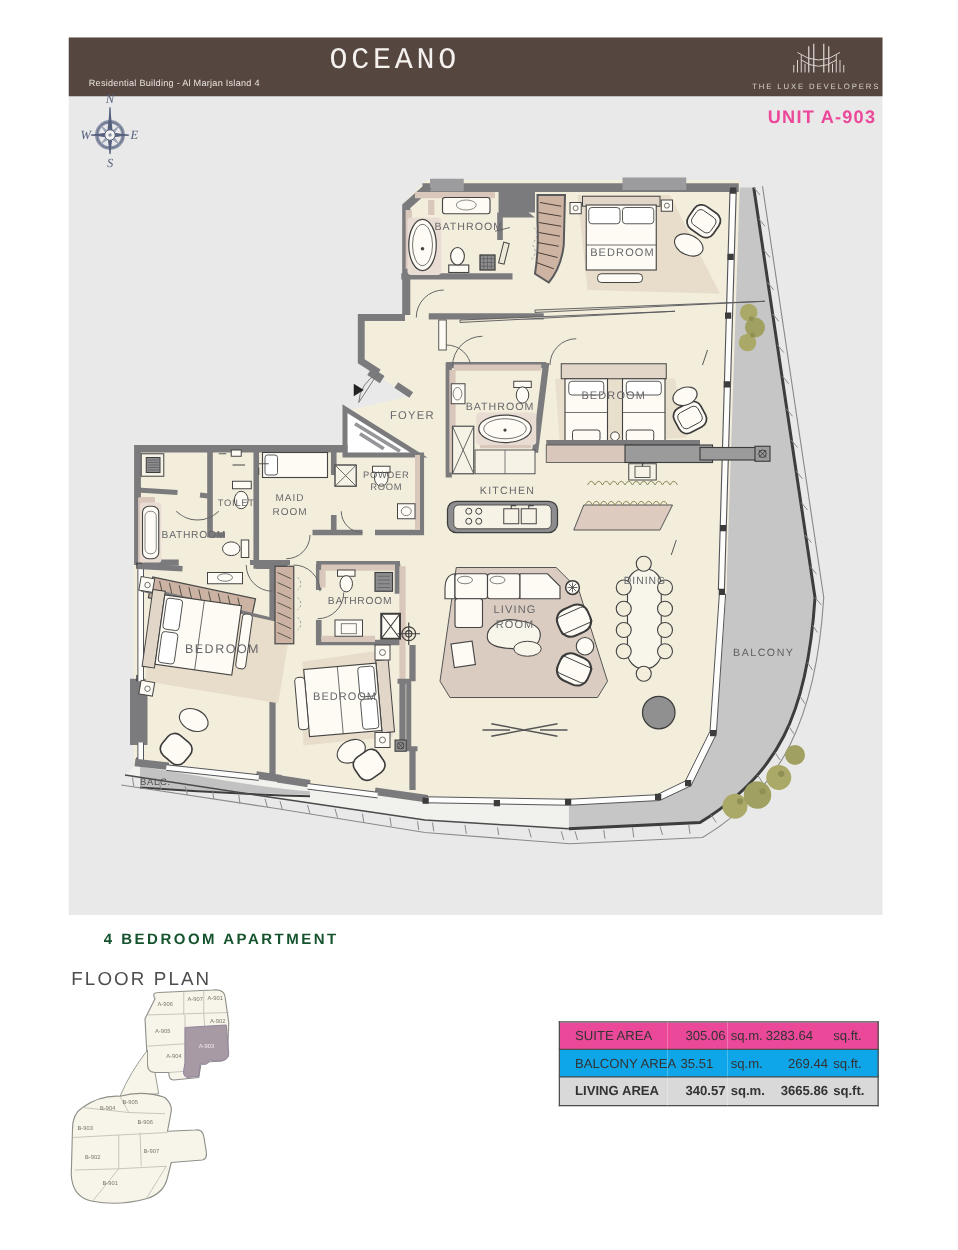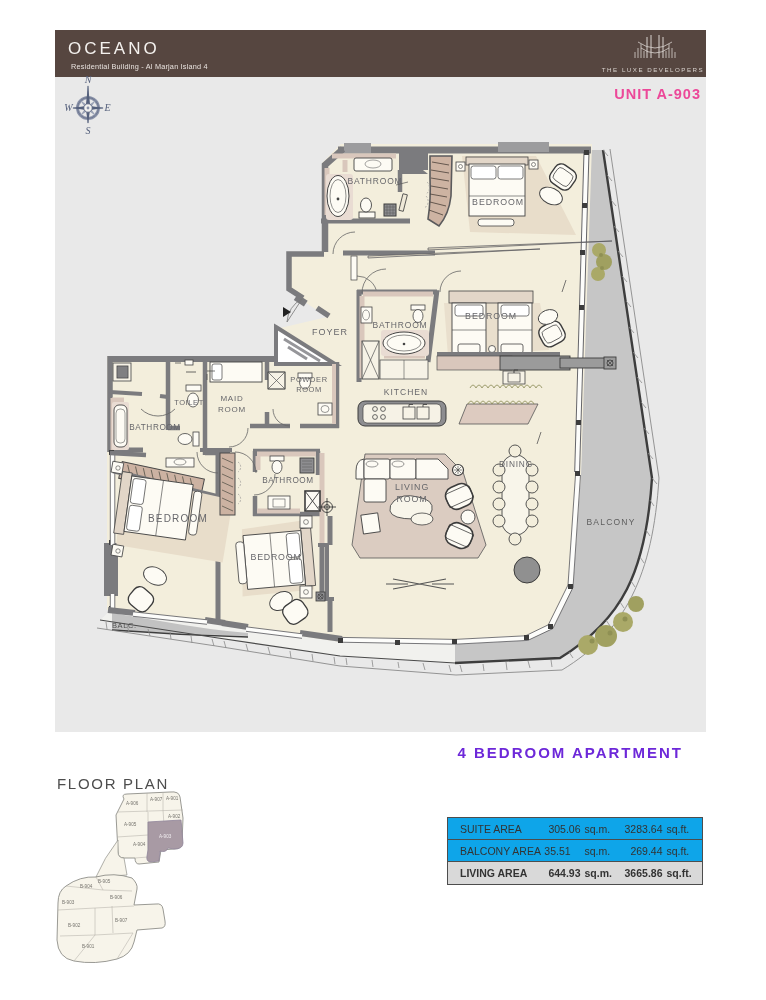--- a/index.html
+++ b/index.html
@@ -6,21 +6,21 @@
   body{font-family:"Liberation Sans", sans-serif;position:relative;}
   .abs{position:absolute;} table.abs td{box-sizing:border-box;}
 </style>
 </head>
 <body>
 
 <div class="abs" style="left:55px;top:30px;width:651px;height:702px;background:#e9e9e9;"></div>
 
 <div class="abs" style="left:55px;top:30px;width:651px;height:47px;background:#564640;"></div>
 
-<div class="abs" style="left:68px;top:37px;width:300px;height:26px;color:#f4f1ee;font-family:Liberation Sans, sans-serif;font-size:17px;letter-spacing:3px;line-height:24px;">OCEANO</div>
+<div class="abs" style="left:68px;top:37px;width:300px;height:26px;color:#f4f1ee;font-family:Liberation Mono, monospace;font-size:24px;letter-spacing:3px;line-height:24px;text-align:right;">OCEANO</div>
 
 <div class="abs" style="left:71px;top:62px;width:300px;height:11px;color:#e8e2de;font-family:Liberation Sans, sans-serif;font-size:7.3px;letter-spacing:0.2px;">Residential Building - Al Marjan Island 4</div>
 
 <svg class="abs" style="left:595px;top:34px;" width="120" height="40" viewBox="0 0 120 40">
   <g stroke="#d9d3cf" stroke-width="0.8" fill="none" transform="translate(13,0)">
     <path d="M39 3 L39 24 M43 1 L43 24 M51 1 L51 24 M55 3 L55 24" stroke-width="1"></path>
     <path d="M30 14 L30 24 M33 10 L33 24 M36 17 L36 24"></path>
     <path d="M58 17 L58 24 M61 10 L61 24 M64 14 L64 24 M27 18 L27 24 M67 18 L67 24"></path>
     <path d="M33 14 Q47 24 61 14"></path>
     <path d="M30 8 Q47 20 64 8"></path>
@@ -619,41 +619,41 @@
           <text x="124" y="1808">B-903</text>
 <text x="220" y="1798">B-906</text>
           <text x="136" y="1854">B-902</text>
           <text x="230" y="1844">B-907</text>
 <text x="164" y="1896">B-901</text>
 </g>
 </g>
 </g>
 </svg>
 
-<div class="abs" style="left:83px;top:744px;width:600px;text-align:right;color:#6d28d9;font-size:15px;font-weight:bold;letter-spacing:2px;">4 BEDROOM APARTMENT</div>
+<div class="abs" style="left:83px;top:744px;width:600px;text-align:left;color:#14532d;font-size:12px;font-weight:bold;letter-spacing:2px;">4 BEDROOM APARTMENT</div>
 
 <div class="abs" style="left:57px;top:775px;color:#4d4d4d;font-size:15px;letter-spacing:1.7px;">FLOOR PLAN</div>
 
 <table class="abs" style="left:447px;top:817px;width:256px;border-collapse:collapse;font-size:10.5px;color:#333;table-layout:fixed;" cellspacing="0">
   <tbody>
-      <tr style="height:22px;background:#0ea5e9;">
+      <tr style="height:22px;background:#ec4899;">
     <td style="width:86px;border:1.2px solid #4d4d4d;border-right:none;padding:0 0 0 12px;white-space:nowrap;overflow:visible;">SUITE AREA</td>
     <td style="width:48px;border:1.2px solid #4d4d4d;border-left:none;border-right:none;text-align:right;white-space:nowrap;">305.06</td>
     <td style="width:30px;border:1.2px solid #4d4d4d;border-left:none;border-right:none;text-align:left;padding-left:3px;white-space:nowrap;">sq.m.</td>
-    <td style="width:52px;border:1.2px solid #4d4d4d;border-left:none;border-right:none;text-align:right;white-space:nowrap;">3283.64</td>
+    <td style="width:52px;border:1.2px solid #4d4d4d;border-left:none;border-right:none;white-space:nowrap;">3283.64</td>
     <td style="border:1.2px solid #4d4d4d;border-left:none;text-align:left;padding-left:3px;white-space:nowrap;">sq.ft.</td>
   </tr>
   <tr style="height:22px;background:#0ea5e9;">
     <td style="border:1.2px solid #4d4d4d;border-right:none;padding:0 0 0 12px;white-space:nowrap;">BALCONY AREA</td>
     <td style="border:1.2px solid #4d4d4d;border-left:none;border-right:none;text-align:center;white-space:nowrap;">35.51</td>
     <td style="border:1.2px solid #4d4d4d;border-left:none;border-right:none;text-align:left;padding-left:3px;white-space:nowrap;">sq.m.</td>
     <td style="border:1.2px solid #4d4d4d;border-left:none;border-right:none;text-align:right;white-space:nowrap;">269.44</td>
     <td style="border:1.2px solid #4d4d4d;border-left:none;text-align:left;padding-left:3px;white-space:nowrap;">sq.ft.</td>
   </tr>
   <tr style="height:23px;background:#d9d9d9;font-weight:bold;">
     <td style="border:1.2px solid #4d4d4d;border-right:none;padding:0 0 0 12px;white-space:nowrap;">LIVING AREA</td>
-    <td style="border:1.2px solid #4d4d4d;border-left:none;border-right:none;text-align:right;white-space:nowrap;">644.93</td>
+    <td style="border:1.2px solid #4d4d4d;border-left:none;border-right:none;text-align:right;white-space:nowrap;">340.57</td>
     <td style="border:1.2px solid #4d4d4d;border-left:none;border-right:none;text-align:left;padding-left:3px;white-space:nowrap;">sq.m.</td>
     <td style="border:1.2px solid #4d4d4d;border-left:none;border-right:none;text-align:right;white-space:nowrap;">3665.86</td>
     <td style="border:1.2px solid #4d4d4d;border-left:none;text-align:left;padding-left:3px;white-space:nowrap;">sq.ft.</td>
   </tr>
 </tbody>
   </table>
 
 </body></html>

